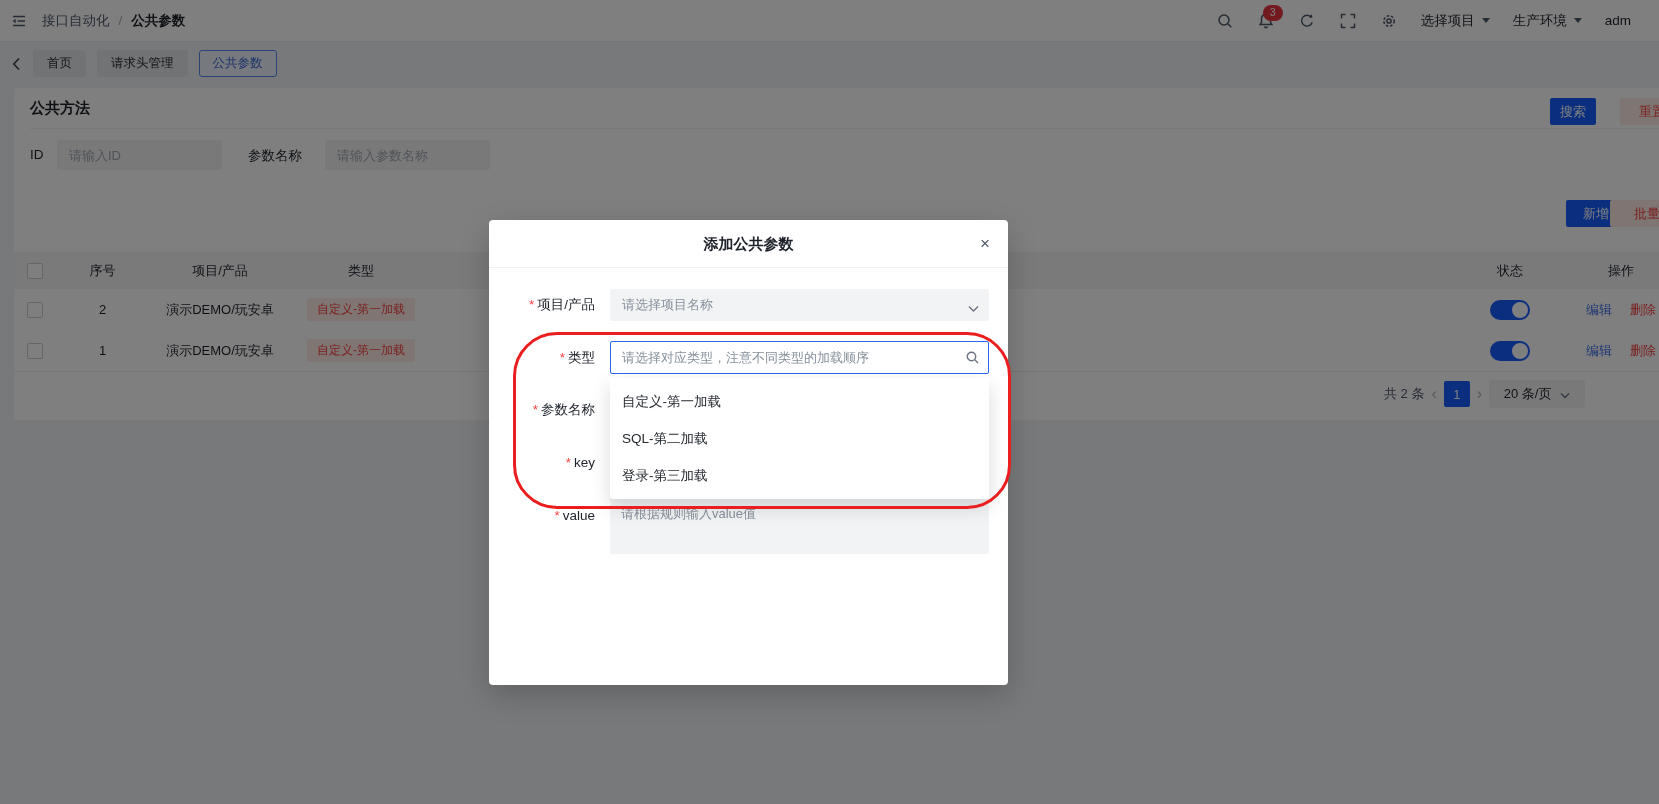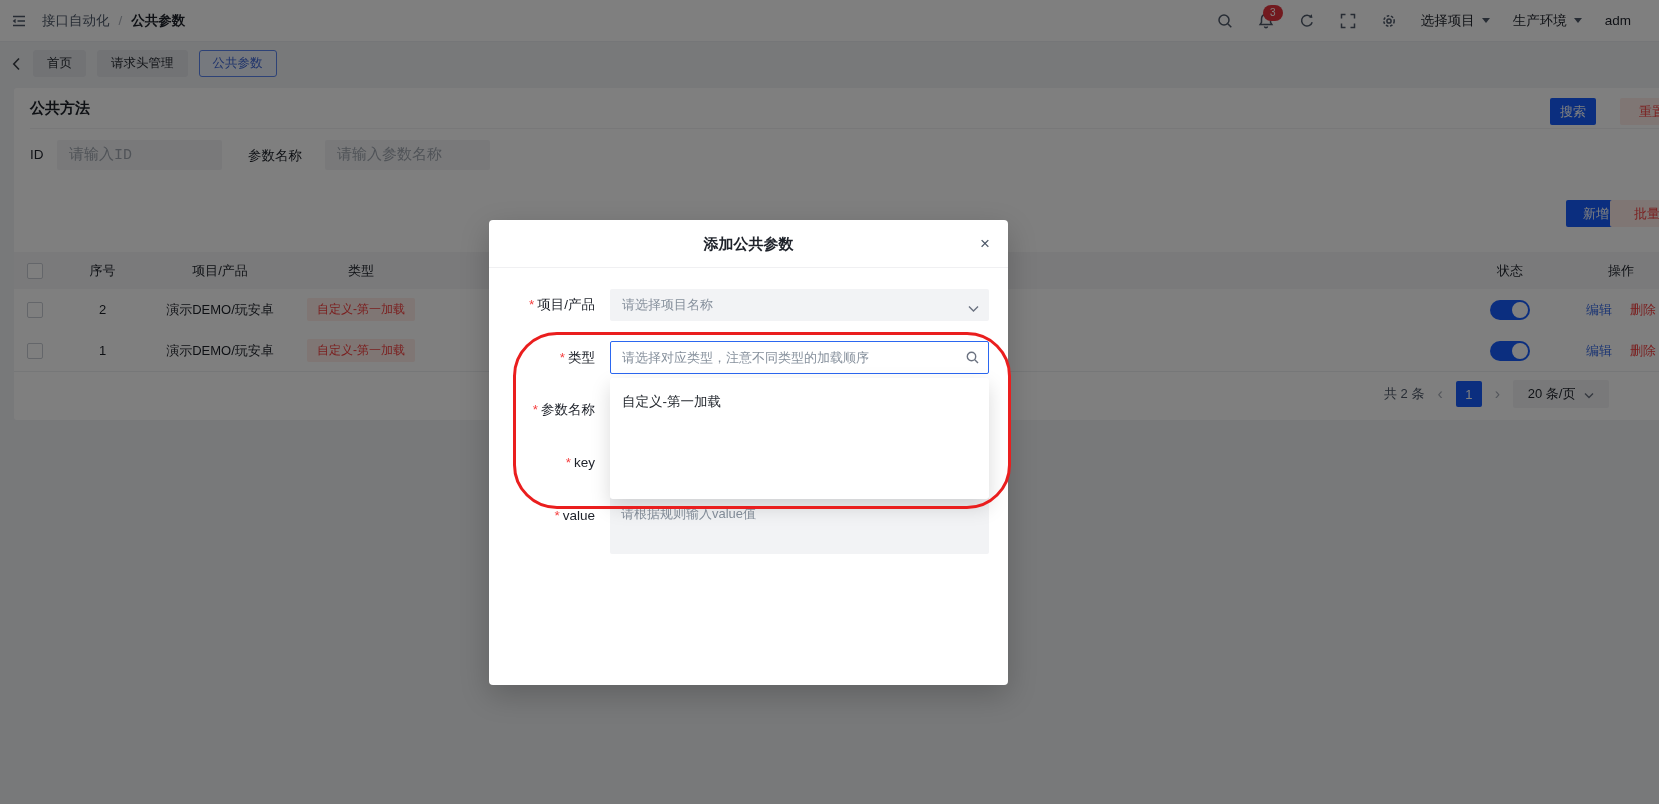--- a/index.html
+++ b/index.html
@@ -39,21 +39,21 @@
   .card-title{position:absolute;left:16px;top:11px;font-size:15px;font-weight:700;}
   .divider{position:absolute;left:16px;top:40px;width:1640px;height:1px;background:#f0f1f3;}
   .btn{display:inline-flex;align-items:center;justify-content:center;border:none;border-radius:2px;font-size:13px;cursor:pointer;font-family:inherit;position:absolute;}
   .btn-primary{background:var(--primary);color:#fff;}
   .btn-danger{background:var(--danger-bg);color:var(--danger);}
   .search-btn{left:1536px;top:10px;width:46px;height:27px;}
   .reset-btn{left:1606px;top:10px;width:64px;height:27px;}
   .add-btn{left:1524px;top:112px;width:60px;height:27px;margin-left:28px;}
   .batch-btn{left:1596px;top:112px;width:100px;height:27px;}
   .f-label{position:absolute;font-size:13.5px;color:var(--text);}
-  .f-input{position:absolute;background:var(--fill);border:none;border-radius:2px;height:30px;padding:0 12px;box-sizing:border-box;font-size:15px;color:var(--text);font-family:Liberation Mono, monospace;outline:none;}
+  .f-input{position:absolute;background:var(--fill);border:none;border-radius:2px;height:30px;padding:0 12px;box-sizing:border-box;font-size:13px;color:var(--text);font-family:Liberation Sans, sans-serif;outline:none;}
   .f-input::placeholder{color:#a1a7b0;}
 
   
   .t-header{position:absolute;left:0;top:164px;width:1680px;height:37px;background:#f4f5f7;}
   .t-row{position:absolute;left:0;width:1680px;height:41px;border-bottom:1px solid var(--line);background:#fff;}
   .row-0{top:201px;} .row-1{top:242px;}
   .cell{position:absolute;top:0;height:100%;display:flex;align-items:center;justify-content:center;font-size:13px;color:var(--text);}
   .c-check{left:11px;width:20px;}
   .checkbox{width:14px;height:14px;border:1px solid #c9cdd4;border-radius:2px;background:#fff;cursor:pointer;}
   .c-no{left:46px;width:85px;}
@@ -62,21 +62,21 @@
   .c-status{left:1450px;width:92px;}
   .c-act{left:1545px;width:124px;gap:18px;}
   .tag{background:var(--danger-bg);color:var(--danger);font-size:12px;padding:3px 10px;border-radius:2px;white-space:nowrap;}
   .toggle{position:relative;width:40px;height:20px;border-radius:10px;background:var(--primary);cursor:pointer;}
   .knob{position:absolute;top:2px;right:2px;width:16px;height:16px;border-radius:50%;background:#fff;}
   .link{cursor:pointer;white-space:nowrap;}
   .link-edit{color:#3d6fe8;}
   .link-del{color:var(--danger);}
 
   
-  .pagination{position:absolute;left:1370px;top:292px;height:28px;display:flex;align-items:center;gap:13px;color:var(--text2);}
+  .pagination{position:absolute;left:1370px;top:292px;height:28px;display:flex;align-items:center;gap:7px;color:var(--text2);}
   .pg-arrow{font-size:16px;color:#a9aeb8;cursor:pointer;line-height:1;}
   .pg-page{width:26px;height:26px;background:var(--primary);color:#fff;display:flex;align-items:center;justify-content:center;border-radius:2px;cursor:pointer;}
   .pg-size{width:96px;height:28px;background:var(--fill);border-radius:2px;display:flex;align-items:center;justify-content:center;gap:9px;color:var(--text);cursor:pointer;}
   .chev svg{stroke:#6b7280;fill:none;stroke-width:1.4;}
 
   
   .overlay{position:absolute;inset:0;background:rgba(0,0,0,.5);z-index:10;}
   .modal{position:absolute;left:489px;top:220px;width:519px;height:465px;background:#fff;border-radius:4px;z-index:20;box-shadow:0 10px 30px rgba(0,0,0,.2);}
   .modal-header{position:relative;height:47px;border-bottom:1px solid #f0f0f2;}
   .modal-title{text-align:center;line-height:47px;font-size:15px;font-weight:700;}
@@ -284,20 +284,22 @@
     </div>
 
     <label class="m-label lab-param"><span class="req">*</span><span>参数名称</span></label>
     <input class="m-input-plain inp-param" style="">
 
     <label class="m-label lab-key"><span class="req">*</span><span>key</span></label>
     <input class="m-input-plain inp-key" style="">
 
     <div class="dropdown">
       <div class="dd-opt">自定义-第一加载</div>
+      <div class="dd-opt">SQL-第二加载</div>
+      <div class="dd-opt">登录-第三加载</div>
     </div>
 
     <label class="m-label lab-value"><span class="req">*</span><span>value</span></label>
     <textarea class="m-textarea" placeholder="请根据规则输入value值" style=""></textarea>
 
   </div>
 
   <div class="annotation"></div>
 
 </div>

